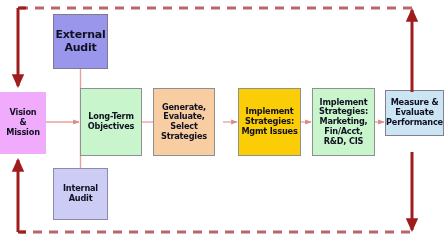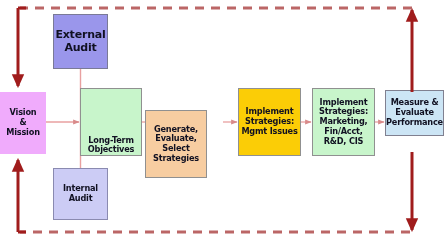--- a/index.html
+++ b/index.html
@@ -81,26 +81,26 @@
   <div class="node" style="left:53px; top:14px; width:55px; height:55px; background:#9a96eb; border:1px solid #7a7a96; font-size:11px;">
     <span class="node-label">External
 Audit</span>
   </div>
 
   <div class="node" style="left:53px; top:168px; width:55px; height:52px; background:#ccccf5; border:1px solid #8a8ab0; font-size:8.2px;">
     <span class="node-label">Internal
 Audit</span>
   </div>
 
-  <div class="node" style="left:80px; top:88px; width:62px; height:68px; background:#c8f5cb; border:1px solid #909090; font-size:8.2px;align-items:flex-end;">
+  <div class="node" style="left:80px; top:88px; width:62px; height:68px; background:#c8f5cb; border:1px solid #909090; font-size:8.2px;">
     <span class="node-label">Long-Term
 Objectives</span>
   </div>
 
-  <div class="node" style="left:145px; top:88px; width:62px; height:68px; background:#f7cda1; border:1px solid #909090; font-size:8.2px;margin-top:22px;">
+  <div class="node" style="left:153px; top:88px; width:62px; height:68px; background:#f7cda1; border:1px solid #909090; font-size:8.2px;">
     <span class="node-label">Generate,
 Evaluate,
 Select
 Strategies</span>
   </div>
 
   <div class="node" style="left:238px; top:88px; width:63px; height:68px; background:#fbcd06; border:1px solid #909090; font-size:8.2px;">
     <span class="node-label">Implement
 Strategies:
 Mgmt Issues</span>

